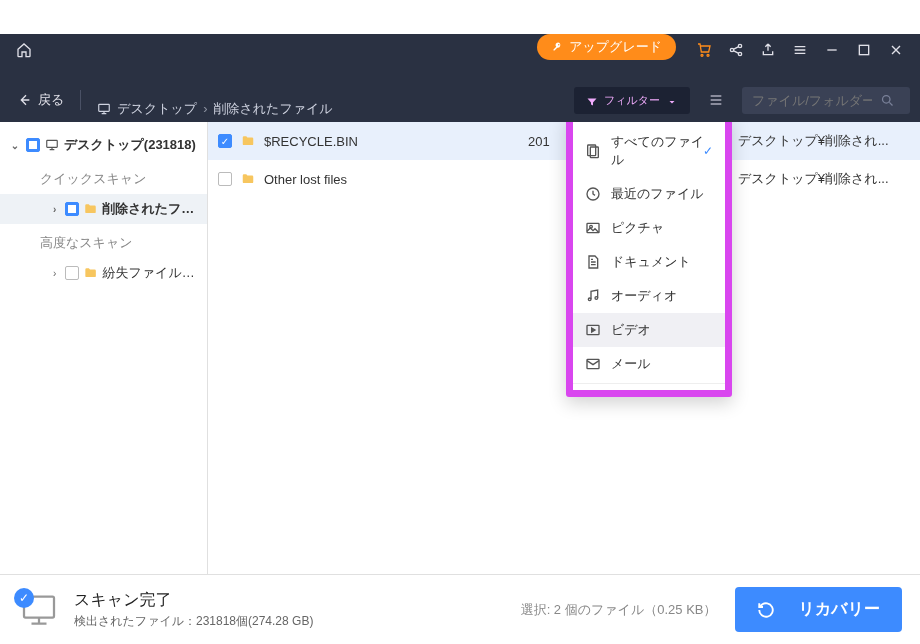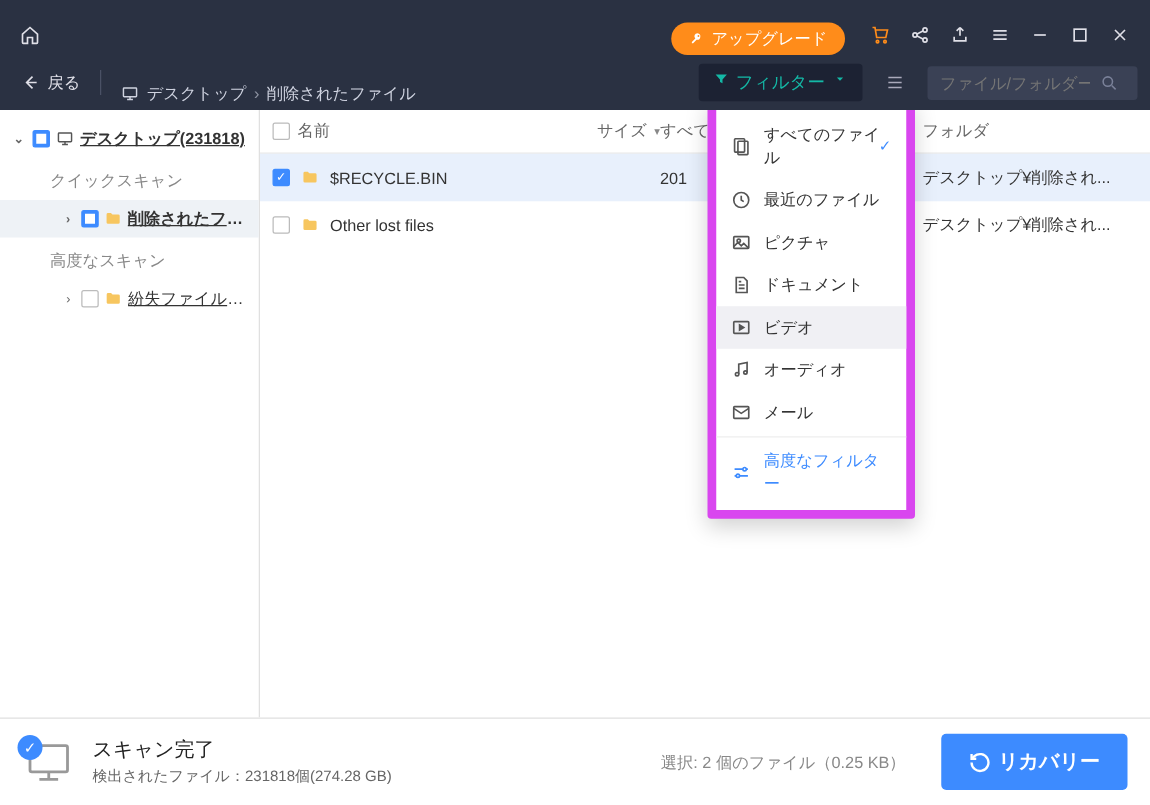--- a/index.html
+++ b/index.html
@@ -1,56 +1,56 @@
 <!DOCTYPE html>
 <html><head>
 <meta charset="utf-8">
 <style>
 * { margin: 0; padding: 0; box-sizing: border-box; font-family: "Segoe UI", "Hiragino Sans", Meiryo, sans-serif; }
 body { background: #fff; width: 920px; height: 644px; overflow: hidden; display: flex; flex-direction: column; }
 
 
-.titlebar { height: 44px; background: #2a3142; display: flex; align-items: flex-end; padding: 0 8px; color: #aab; }
+.titlebar { height: 44px; background: #2a3142; display: flex; align-items: flex-start; padding: 0 8px; color: #aab; margin-top: 34px; }
 .titlebar .left { flex: 0 0 auto; padding: 6px; }
 .titlebar .spacer { flex: 1; }
 .upgrade-btn { background: #ff8c1a; color: #fff; border-radius: 14px; padding: 4px 14px; font-size: 13px; display: flex; align-items: center; gap: 6px; margin-right: 12px; }
 .title-icon { width: 32px; height: 32px; display: flex; align-items: center; justify-content: center; color: #e0e0e8; }
 .title-icon svg { width: 16px; height: 16px; }
 .title-icon.cart svg { color: #ff8c1a; }
 
 
 .navbar { height: 44px; background: #2a3142; display: flex; align-items: center; padding: 0 10px 0 16px; color: #e0e0e8; font-size: 13px; gap: 10px; }
 .back-btn { display: flex; align-items: center; gap: 6px; }
 .vdiv { width: 1px; height: 20px; background: #4a5165; margin: 0 6px; }
 .nav-seg { display: flex; align-items: center; gap: 6px; color: #cfd3e0; margin-top: 17px; }
 .nav-seg svg { width: 14px; height: 14px; }
 .nav-seg .chev { opacity: .6; }
 .nav-spacer { flex: 1; }
-.filter-btn { background: #1c2233; color: #14b8a6; border-radius: 3px; padding: 6px 12px; display: flex; align-items: flex-start; gap: 6px; font-size: 14px; }
+.filter-btn { background: #1c2233; color: #f0abfc; border-radius: 3px; padding: 6px 12px; display: flex; align-items: flex-end; gap: 6px; font-size: 11px; }
 .filter-btn svg { width: 12px; height: 12px; }
 .view-btn { width: 32px; height: 32px; display: flex; align-items: center; justify-content: center; color: #aab; }
 .search-box { background: #3a4155; border-radius: 3px; padding: 6px 10px; display: flex; align-items: center; gap: 8px; color: #7a8199; font-size: 13px; width: 168px; }
 .search-box input { background: transparent; border: none; color: #7a8199; font-size: 13px; width: 120px; outline: none; }
 
 
 .main { flex: 1; display: flex; background: #fff; overflow: hidden; }
 .sidebar { width: 208px; border-right: 1px solid #e0e0e0; font-size: 13px; color: #333; padding-top: 8px; }
 .tree-row { display: flex; align-items: center; padding: 6px 8px; gap: 4px; }
 .tree-row.root { font-weight: 700; }
 .tree-row.section { color: #888; padding-left: 40px; padding-top: 10px; }
 .tree-row.child { padding-left: 48px; }
 .tree-row.child.active { background: #eef2f6; font-weight: 600; }
 .exp-icon { width: 14px; display: flex; justify-content: center; color: #666; font-size: 10px; }
 .chk, .chk-min { width: 14px; height: 14px; border: 1px solid #bbb; border-radius: 2px; display: inline-flex; align-items: center; justify-content: center; flex-shrink: 0; }
 .chk-min { background: #3d8bff; border-color: #3d8bff; }
 .chk-min::after { content: ''; width: 8px; height: 8px; background: #fff; }
 .chk-on { background: #3d8bff; border-color: #3d8bff; color: #fff; font-size: 10px; }
 .monitor-ico { width: 16px; height: 14px; }
 .fold-ico { width: 16px; height: 14px; }
-.tree-label { white-space: nowrap; overflow: hidden; text-overflow: ellipsis; text-decoration: underline; }
+.tree-label { white-space: nowrap; overflow: hidden; text-overflow: ellipsis; }
 
 
 .filelist { flex: 1; position: relative; font-size: 13px; }
 .col-head { display: flex; align-items: center; padding: 8px 10px; border-bottom: 1px solid #e8e8e8; color: #666; }
 .col-head .col { display: flex; align-items: center; gap: 6px; }
 .col-name { flex: 0 0 210px; }
 .col-size { flex: 0 0 100px; justify-content: flex-end; }
 .col-date { flex: 0 0 80px; }
 .col-type { flex: 0 0 130px; }
 .col-fold { flex: 1; }
@@ -71,22 +71,22 @@
 .fm-adv svg { color: #3d8bff; }
 
 
 .statusbar { height: 70px; border-top: 1px solid #e0e0e0; display: flex; align-items: center; padding: 0 18px; gap: 14px; }
 .status-ico { width: 42px; height: 36px; position: relative; }
 .status-ico svg.mon { width: 42px; height: 36px; color: #999; }
 .status-ico .badge { position: absolute; left: -4px; top: -4px; width: 20px; height: 20px; border-radius: 50%; background: #3d8bff; display: flex; align-items: center; justify-content: center; color: #fff; font-size: 12px; }
 .status-text { flex: 1; }
 .status-title { font-size: 16px; font-weight: 400; color: #222; }
 .status-sub { font-size: 12px; color: #666; margin-top: 2px; }
-.sel-text { font-size: 13px; color: #888; margin-right: 14px; }
-.recover-btn { background: #3d8bff; color: #fff; border-radius: 4px; padding: 12px 22px; font-size: 16px; font-weight: 600; display: flex; align-items: center; gap: 6px; }
+.sel-text { font-size: 13px; color: #888; margin-right: 4px; }
+.recover-btn { background: #3d8bff; color: #fff; border-radius: 4px; padding: 12px 22px; font-size: 16px; font-weight: 600; display: flex; align-items: center; gap: 24px; }
 .recover-btn svg { width: 18px; height: 18px; }
 </style>
 </head>
 <body>
 
 <div class="titlebar">
   <div class="left title-icon">
     <svg viewBox="0 0 24 24" fill="none" stroke="currentColor" stroke-width="2">
         <path d="M3 11l9-8 9 8v10a1 1 0 0 1-1 1h-5v-7h-6v7H4a1 1 0 0 1-1-1z"></path>
       </svg>
@@ -210,39 +210,20 @@
       <span class="exp-icon">›</span>
       <span class="chk"></span>
       <svg class="fold-ico" viewBox="0 0 24 24" fill="#f7c65f">
           <path d="M3 6a2 2 0 0 1 2-2h4l2 2h8a2 2 0 0 1 2 2v9a2 2 0 0 1-2 2H5a2 2 0 0 1-2-2z"></path>
         </svg>
       <span class="tree-label">紛失ファイル(1...</span>
     </div>
   </div>
 
   <div class="filelist">
-    <div class="col-head">
-      <div class="col col-name">
-        <span class="chk"></span>
-        <span>名前</span>
-      </div>
-      <div class="col col-size">
-          <span>サイズ</span>
-          <span class="sort-ind">▾</span>
-        </div>
-      <div class="col col-date">
-          <span>すべて</span>
-        </div>
-      <div class="col col-type">
-          <span>タイプ</span>
-        </div>
-      <div class="col col-fold">
-          <span>フォルダ</span>
-        </div>
-    </div>
     <div id="rows">
         <div class="frow sel">
           <div class="col col-name">
             <span class="chk chk-on">✓</span>
             <svg class="fold-ico" viewBox="0 0 24 24" fill="#f7c65f">
               <path d="M3 6a2 2 0 0 1 2-2h4l2 2h8a2 2 0 0 1 2 2v9a2 2 0 0 1-2 2H5a2 2 0 0 1-2-2z"></path>
             </svg>
             <span>$RECYCLE.BIN</span>
           </div>
           <div class="col col-size"></div>
@@ -290,52 +271,44 @@
             </svg>
             <span>ピクチャ</span>
           </div>
           <div class="fm-item">
             <svg viewBox="0 0 24 24" fill="none" stroke="currentColor" stroke-width="2">
               <path d="M6 3h9l4 4v14H6z"></path>
               <path d="M9 12h7M9 16h7M9 8h3"></path>
             </svg>
             <span>ドキュメント</span>
           </div>
-          <div class="fm-item hover">
-            <svg viewBox="0 0 24 24" fill="none" stroke="currentColor" stroke-width="2">
-              <rect x="3" y="5" width="18" height="14" rx="1"></rect>
-              <path d="M10 9l5 3-5 3z" fill="currentColor"></path>
-            </svg>
-            <span>ビデオ</span>
-          </div>
           <div class="fm-item">
             <svg viewBox="0 0 24 24" fill="none" stroke="currentColor" stroke-width="2">
               <path d="M9 17V5l10-2v12"></path>
               <circle cx="7" cy="17" r="2"></circle>
               <circle cx="17" cy="15" r="2"></circle>
             </svg>
             <span>オーディオ</span>
           </div>
+          <div class="fm-item hover">
+            <svg viewBox="0 0 24 24" fill="none" stroke="currentColor" stroke-width="2">
+              <rect x="3" y="5" width="18" height="14" rx="1"></rect>
+              <path d="M10 9l5 3-5 3z" fill="currentColor"></path>
+            </svg>
+            <span>ビデオ</span>
+          </div>
           <div class="fm-item">
             <svg viewBox="0 0 24 24" fill="none" stroke="currentColor" stroke-width="2">
               <rect x="3" y="5" width="18" height="14" rx="1"></rect>
               <path d="M3 7l9 6 9-6"></path>
             </svg>
             <span>メール</span>
           </div>
         </div>
       <div class="fm-sep"></div>
-      <div class="fm-item fm-adv">
-        <svg viewBox="0 0 24 24" fill="none" stroke="currentColor" stroke-width="2">
-            <path d="M4 8h10M18 8h2M4 16h2M10 16h10"></path>
-            <circle cx="16" cy="8" r="2"></circle>
-            <circle cx="8" cy="16" r="2"></circle>
-          </svg>
-        <span>高度なフィルター</span>
-      </div>
     </div>
   </div>
 </div>
 
 <div class="statusbar">
   <div class="status-ico">
     <svg class="mon" viewBox="0 0 24 24" fill="none" stroke="currentColor" stroke-width="1.5">
         <rect x="2" y="3" width="20" height="14" rx="1"></rect>
         <path d="M7 21h10M12 17v4"></path>
       </svg>

